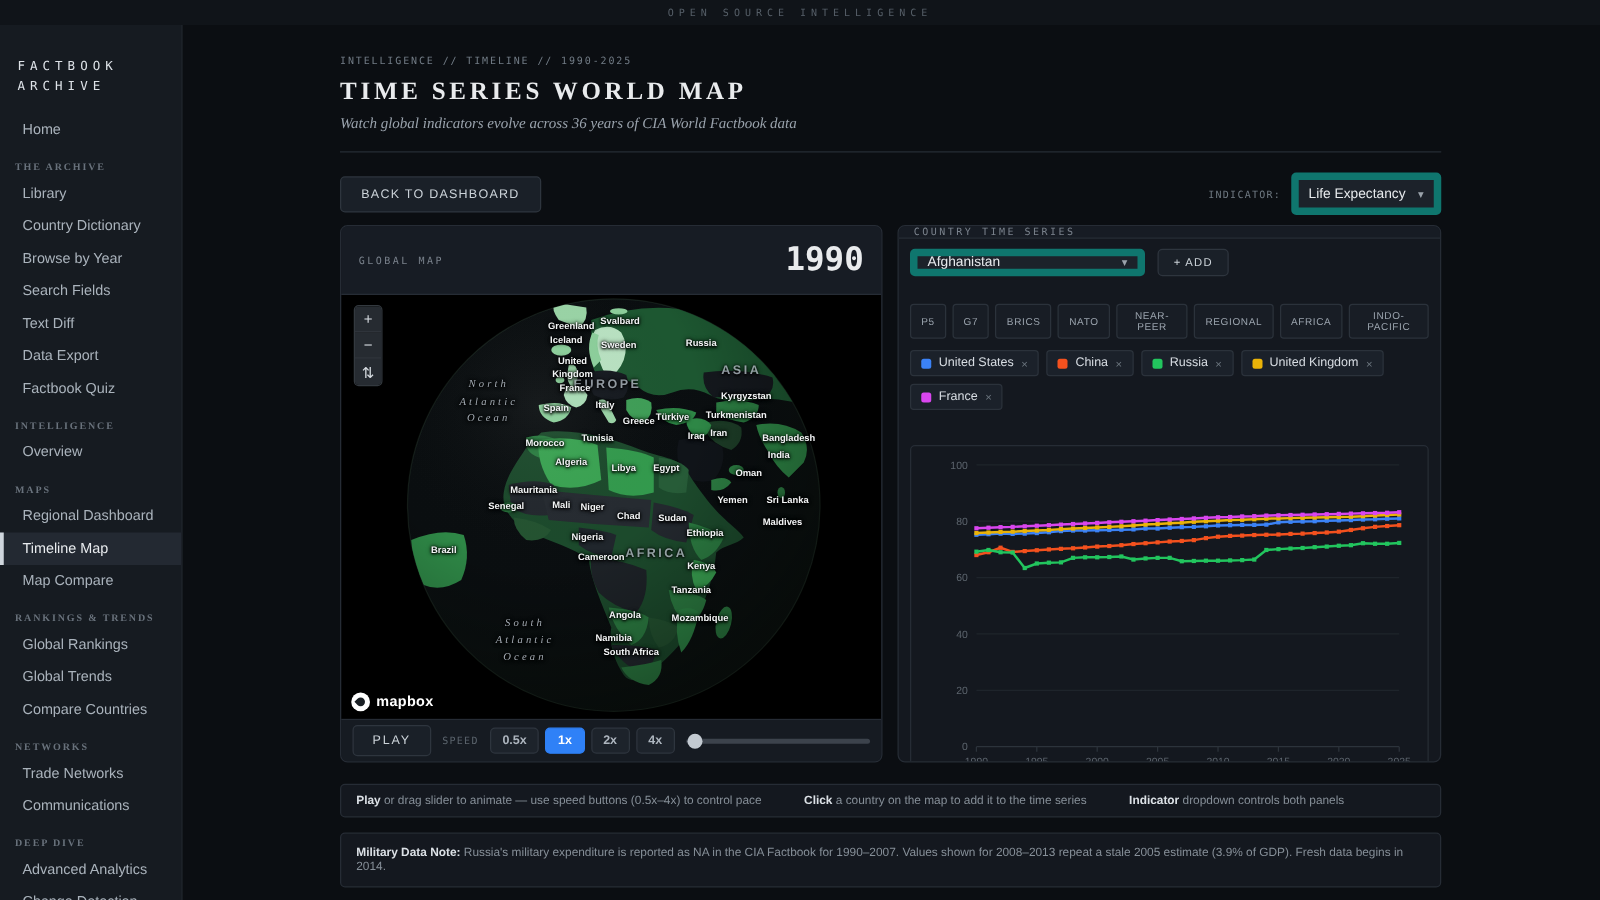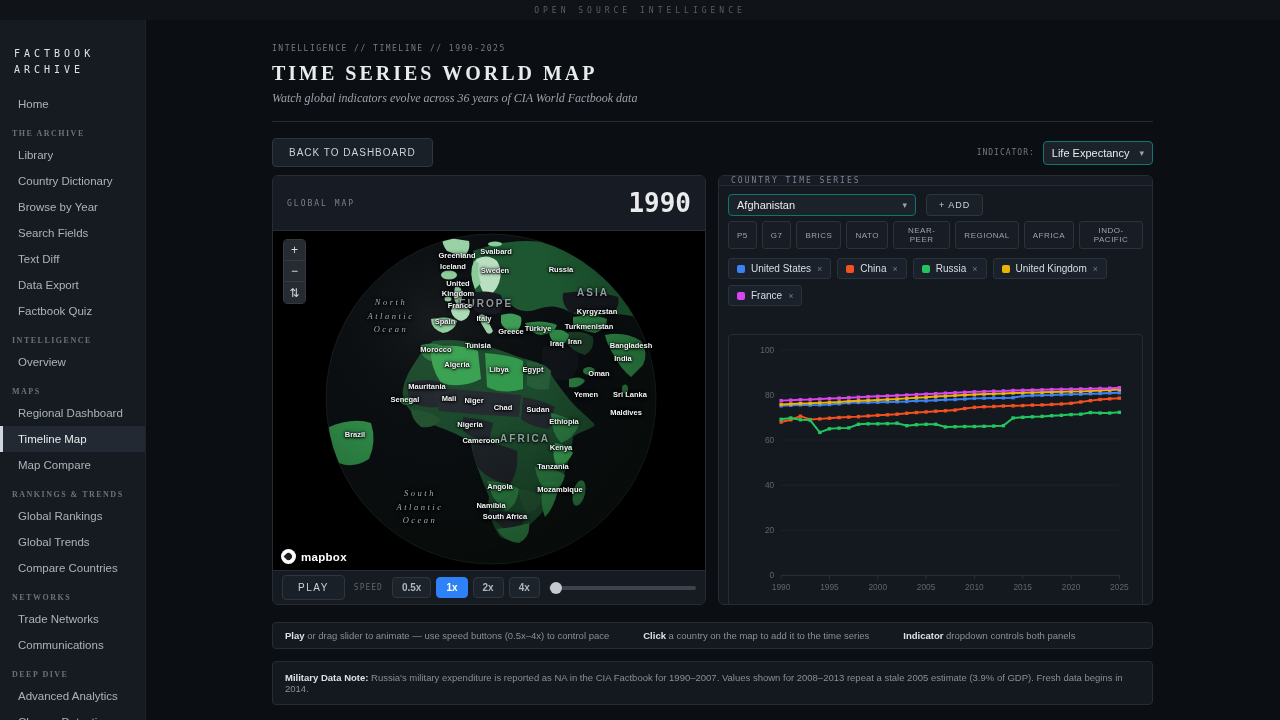--- a/index.html
+++ b/index.html
@@ -26,21 +26,21 @@
   .breadcrumb { font-family:"DejaVu Sans Mono", monospace; font-size:8px; letter-spacing:1.5px; color:#727c86; }
   .page-title { margin-top:9px; font-family:"Liberation Serif", serif; font-size:20px; font-weight:600; letter-spacing:3px; color:#e9ebed; }
   .page-subtitle { margin-top:6px; font-family:"Liberation Serif", serif; font-style:italic; font-size:12px; color:#99a2ac; }
   .divider { margin-top:15px; height:1px; background:#262c35; }
 
   .toolbar { margin-top:16px; display:flex; align-items:center; justify-content:space-between; }
   .btn { background:#1a2028; border:1px solid #2e353e; border-radius:4px; color:#ccd3d9; cursor:pointer; }
   .back-btn { padding:8px 16px; font-size:10px; letter-spacing:1px; }
   .indicator-wrap { display:flex; align-items:center; gap:8px; }
   .indicator-label { font-family:"DejaVu Sans Mono", monospace; font-size:8px; letter-spacing:1px; color:#6f7982; }
-  .select { background:#1c222a; border:1px solid #0f766e; border-radius:4px; color:#e7eaed; font-size:11px; padding:5px 8px; display:flex; align-items:center; gap:10px; cursor:pointer; }
+  .select { background:#1c222a; border:6px solid #0f766e; border-radius:4px; color:#e7eaed; font-size:11px; padding:5px 8px; display:flex; align-items:center; gap:10px; cursor:pointer; }
   .select .chev { color:#9aa3ab; font-size:9px; }
 
   
   .panels { margin-top:8px; display:flex; gap:12px; height:430px; }
   .panel { background:#14181f; border:1px solid #262c35; border-radius:6px; overflow:hidden; }
   .map-panel { width:434px; flex:none; display:flex; flex-direction:column; }
   .map-header { height:56px; background:#171c24; border-bottom:1px solid #262c35; display:flex; align-items:center; justify-content:space-between; padding:0 14px; }
   .panel-label { font-family:"DejaVu Sans Mono", monospace; font-size:8px; letter-spacing:2px; color:#7a828c; }
   .map-year { font-family:"DejaVu Sans Mono", monospace; font-size:26px; font-weight:bold; color:#e9ebed; }
   .map-area { position:relative; height:344px; background:#000; overflow:hidden; cursor:pointer; }
@@ -62,21 +62,21 @@
   .slider { flex:1; position:relative; height:14px; cursor:pointer; }
   .slider-track { position:absolute; top:5px; left:0; right:0; height:4px; border-radius:2px; background:#3c434c; }
   .slider-handle { position:absolute; top:1px; left:1%; width:12px; height:12px; border-radius:50%; background:#c3cad1; }
 
   .series-panel { flex:1; display:flex; flex-direction:column; }
   .series-header { height:30px; background:#171c24; border-bottom:1px solid #262c35; display:flex; align-items:center; padding:0 12px; }
   .series-body { padding:8px 9px; }
   .series-row1 { display:flex; gap:10px; }
   .country-select { width:188px; height:22px; justify-content:space-between; }
   .add-btn { height:22px; padding:0 12px; font-size:9px; letter-spacing:1px; }
-  .presets { margin-top:5px; display:flex; gap:5px; }
+  .presets { margin-top:22px; display:flex; gap:5px; }
   .preset-btn { padding:4px 8px; font-size:8px; letter-spacing:.5px; background:#181d25; border:1px solid #2b323b; border-radius:3px; color:#9aa3ad; cursor:pointer; }
   .chips { margin-top:9px; display:flex; gap:6px; flex-wrap:wrap; }
   .chip { display:flex; align-items:center; gap:6px; background:#1b212a; border:1px solid #2b323b; border-radius:3px; padding:4px 8px; font-size:10px; color:#d8dde3; cursor:default; }
   .chip .swatch { width:8px; height:8px; border-radius:2px; }
   .chip .x { color:#6f7982; font-size:9px; cursor:pointer; }
   .chart-box { margin-top:28px; height:292px; border:1px solid #262c35; border-radius:4px; }
   .chart-box svg { width:100%; height:100%; display:block; }
 
   
   .footnote { margin-top:17px; background:#14181f; border:1px solid #262c35; border-radius:4px; padding:7px 12px; font-size:9.5px; color:#868f98; display:flex; gap:34px; align-items:center; }

